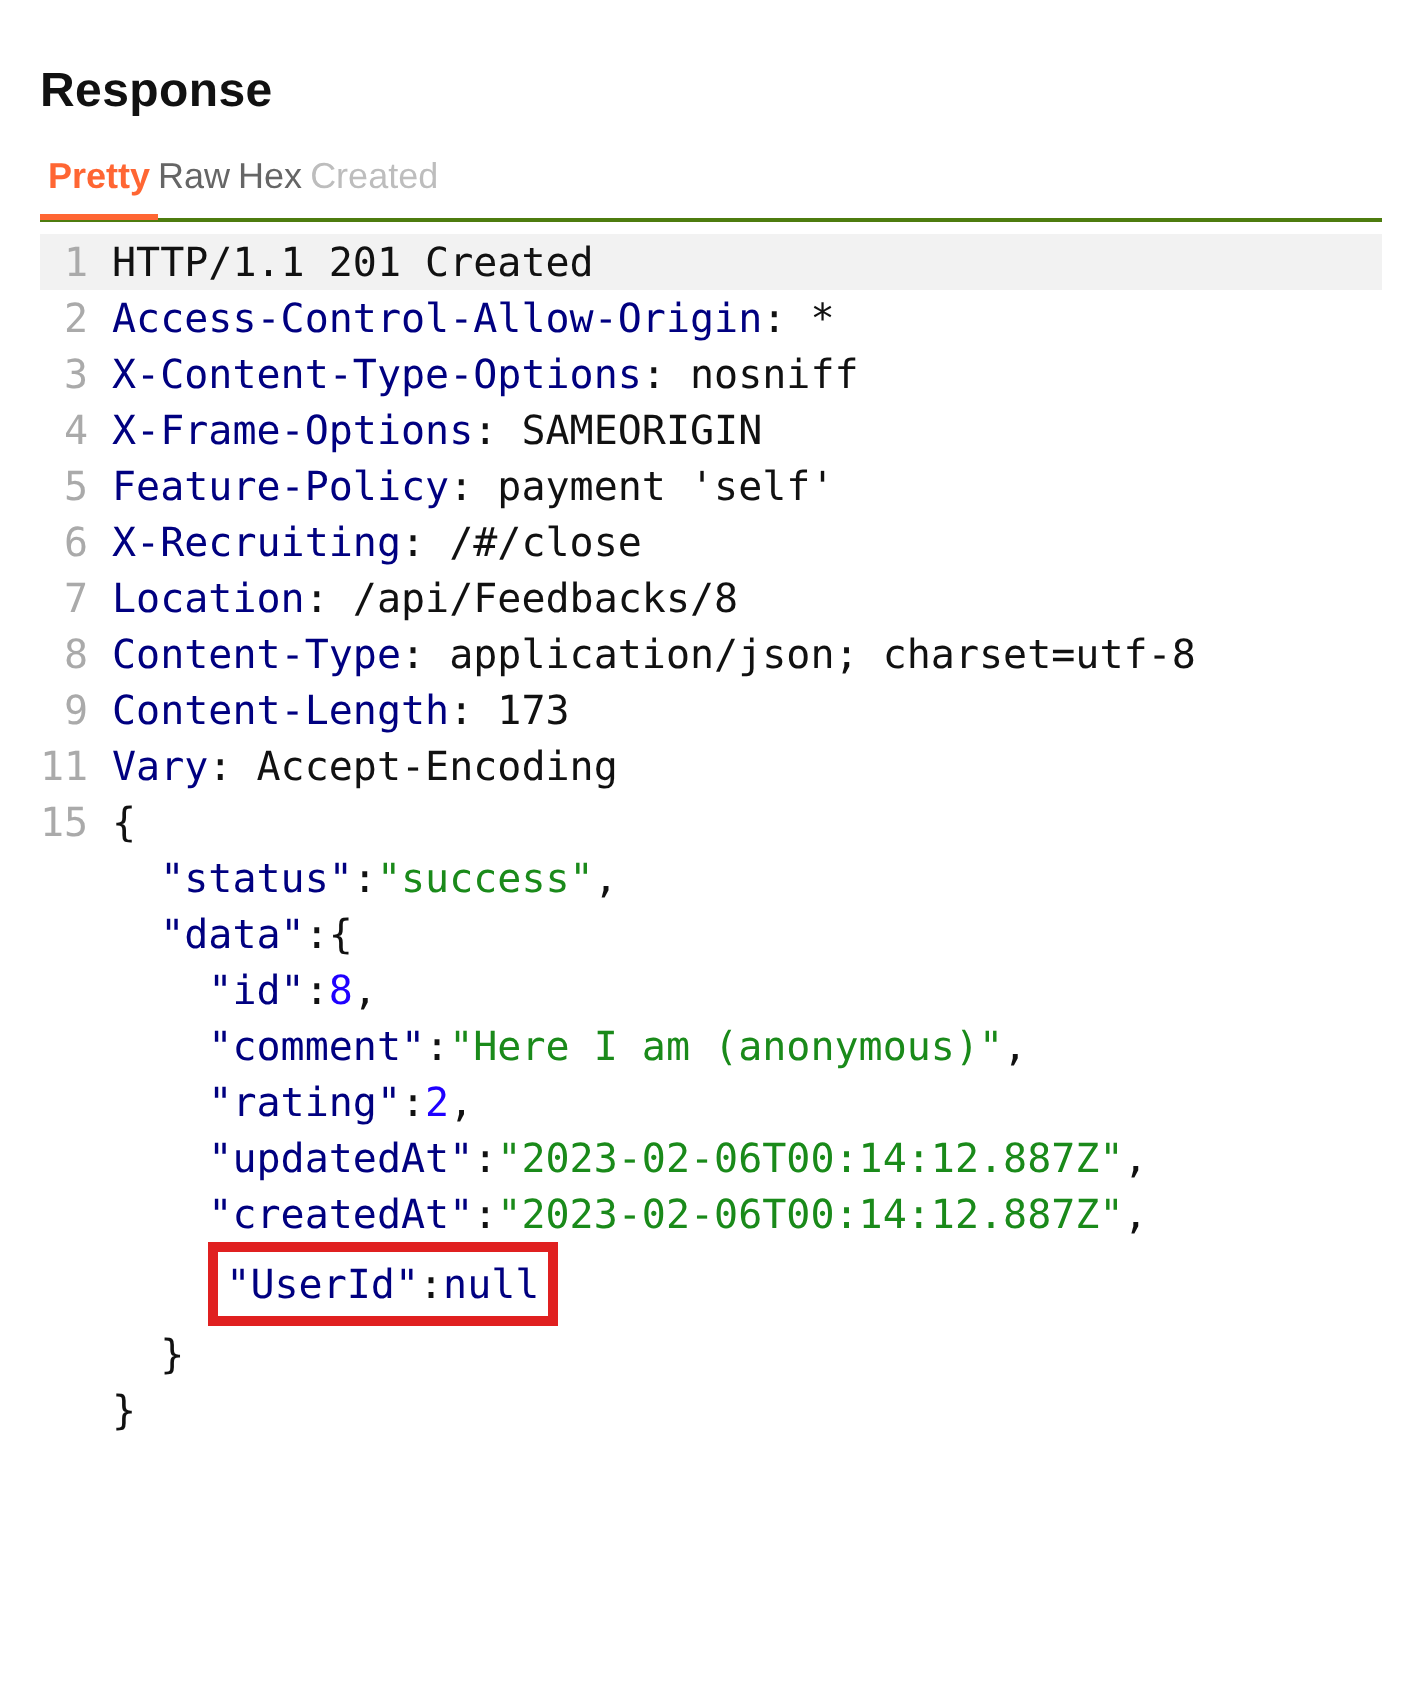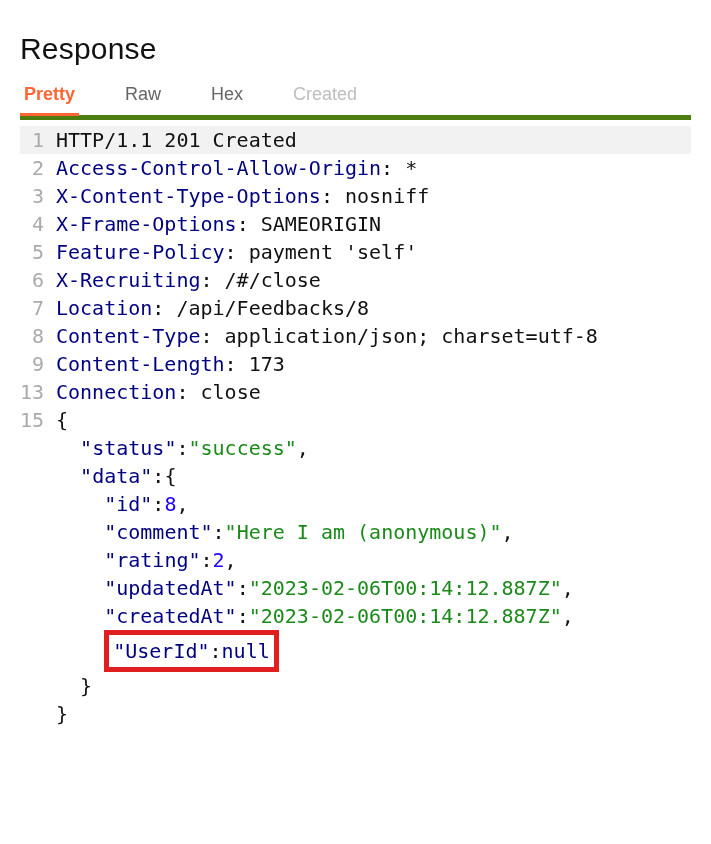--- a/index.html
+++ b/index.html
@@ -9,22 +9,22 @@
     --header:#000080;
     --value:#1a8a1a;
     --number:#1f00ff;
     --plain:#111111;
     --bg:#ffffff;
     --mono:ui-monospace,Menlo,Consolas,monospace;
   }
   *{box-sizing:border-box}
   body{margin:0;background:var(--bg);font-family:-apple-system,Helvetica,Arial,sans-serif;color:#111;width:711px}
   .pane{padding:18px 20px 30px 20px}
-  .title{font-weight:400;font-size:30px;margin:14px 0 18px 0;letter-spacing:0.2px}
-  .tabs{display:flex;gap:46px;border-bottom:5px solid #4d7c0f;padding-left:2px}
+  .title{font-weight:700;font-size:24px;margin:14px 0 18px 0;letter-spacing:0.2px}
+  .tabs{display:flex;border-bottom:2px solid #4d7c0f;padding-left:2px}
   .tab{background:none;border:none;padding:0 2px 10px 2px;font-size:18px;color:var(--tab-inactive);cursor:pointer;font-family:inherit}
   .tab.active{color:var(--orange);font-weight:600;position:relative}
   .tab.active::after{content:"";position:absolute;left:-2px;right:-2px;bottom:-1px;height:3px;background:var(--orange)}
   .tab.dim{color:#bdbdbd}
   .code{font-family:var(--mono);font-size:20px;line-height:28px;margin-top:6px}
   .row{display:flex;align-items:flex-start}
   .row.hl{background:#f2f2f2}
   .gutter{width:30px;text-align:right;color:var(--line-num);flex:0 0 30px;padding-right:6px;user-select:none;font-weight:500}
   .src{flex:1;white-space:pre;color:var(--plain);padding-left:6px}
   .hn{color:var(--header)}
@@ -75,22 +75,22 @@
       </div>
       <div class="row">
         <div class="gutter">8</div>
         <div class="src"><span class="hn">Content-Type</span><span class="pl">: application/json; charset=utf-8</span></div>
       </div>
       <div class="row">
         <div class="gutter">9</div>
         <div class="src"><span class="hn">Content-Length</span><span class="pl">: 173</span></div>
       </div>
       <div class="row">
-        <div class="gutter">13</div>
-        <div class="src"><span class="hn">Connection</span><span class="pl">: close</span></div>
+        <div class="gutter">11</div>
+        <div class="src"><span class="hn">Vary</span><span class="pl">: Accept-Encoding</span></div>
       </div>
       <div class="row">
         <div class="gutter">15</div>
         <div class="src"><span class="pl">{</span></div>
       </div>
       <div class="row">
         <div class="gutter"></div>
         <div class="src"><span class="pl">  </span><span class="hn">"status"</span><span class="pl">:</span><span class="sv">"success"</span><span class="pl">,</span></div>
       </div>
       <div class="row">

